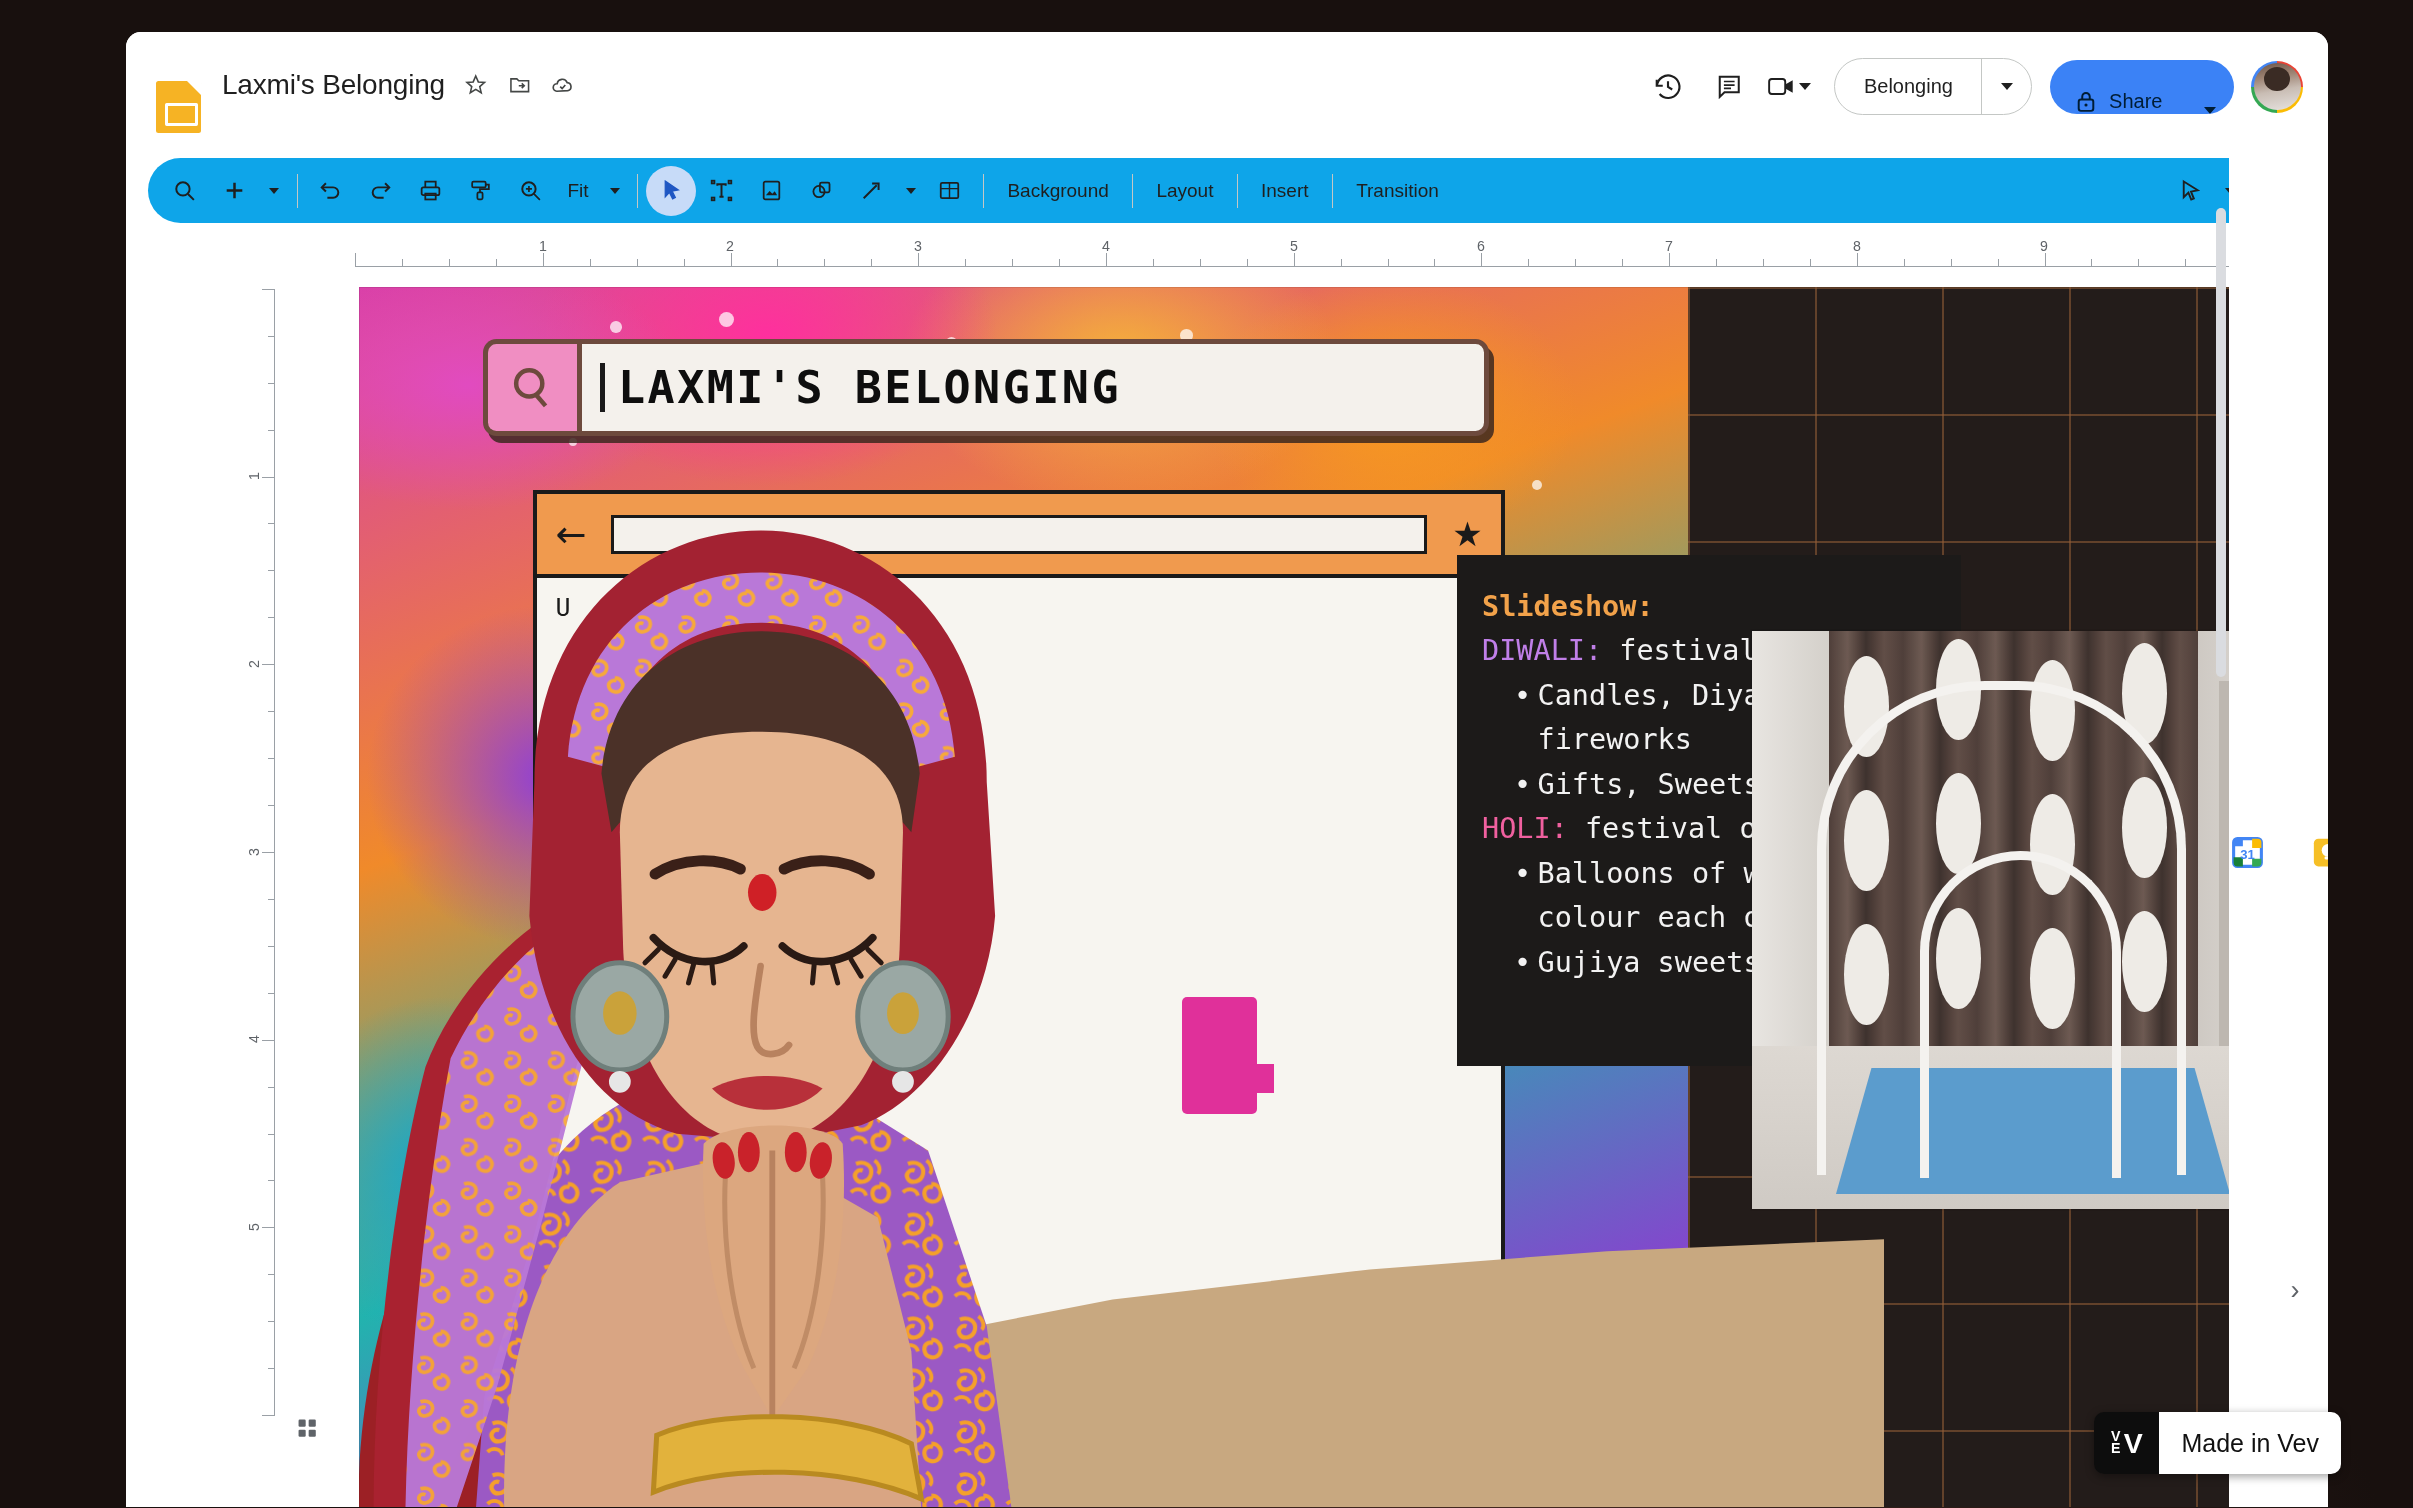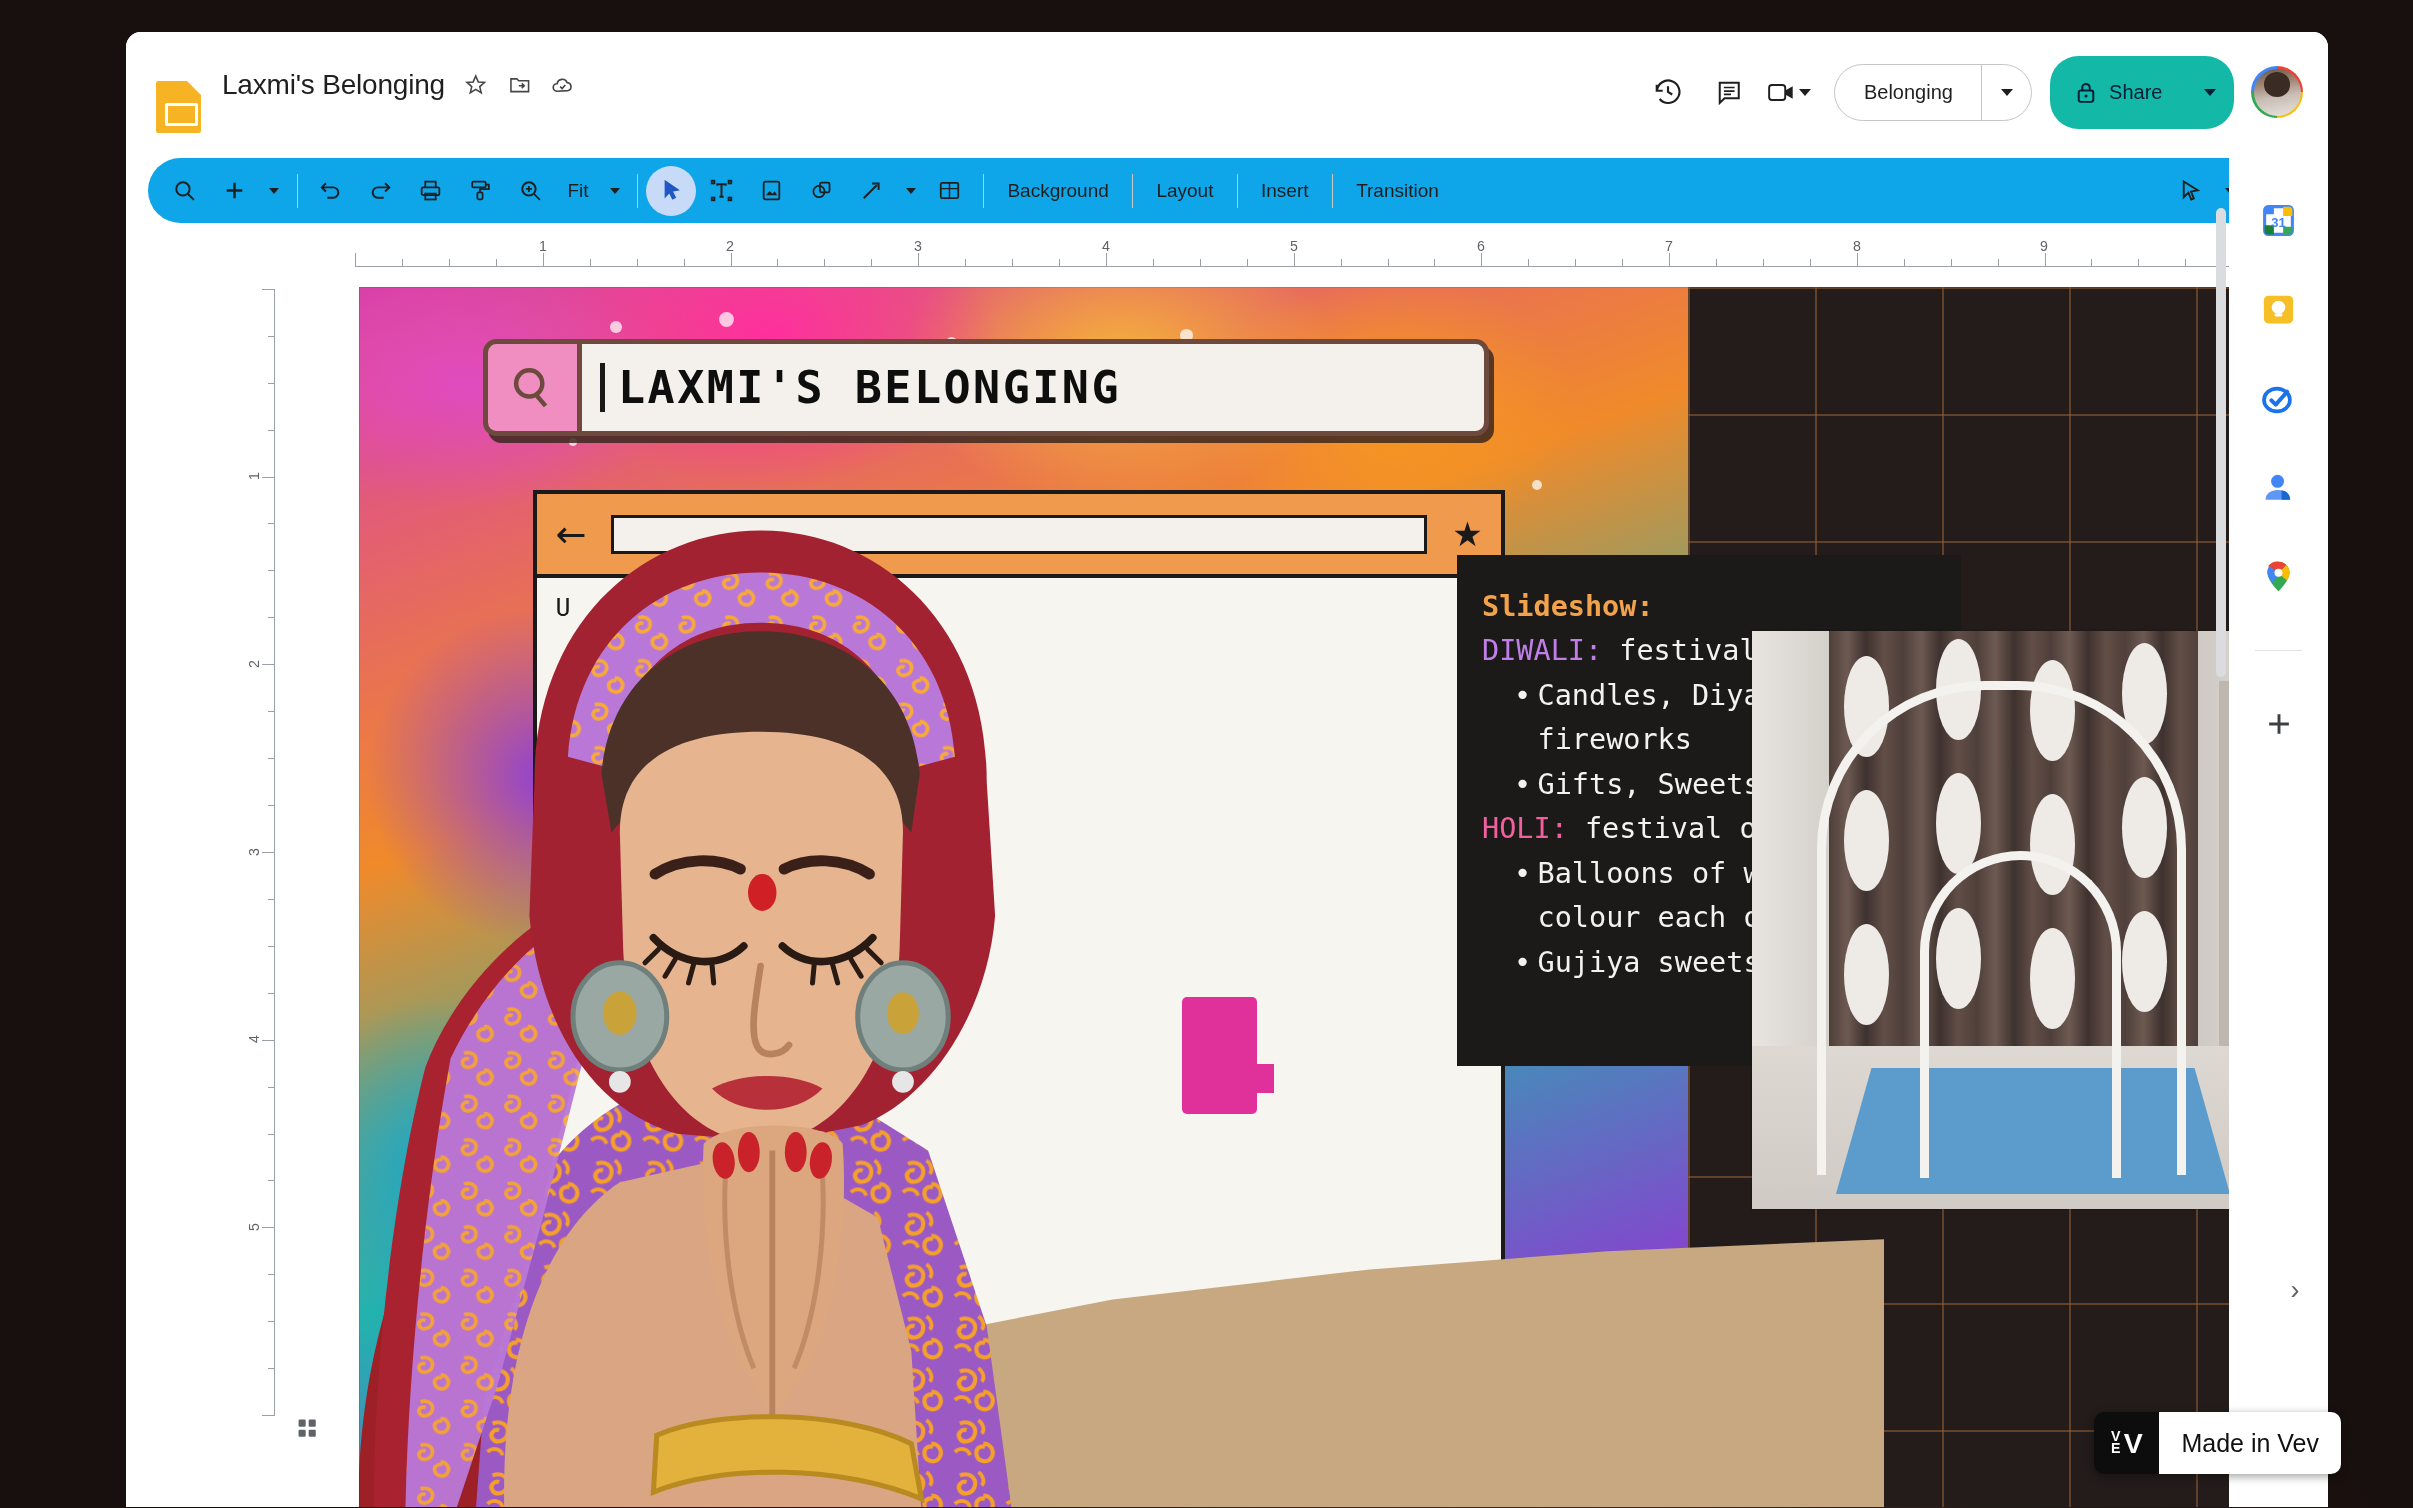--- a/index.html
+++ b/index.html
@@ -74,22 +74,22 @@
   .meet-btn { display: flex; align-items: center; gap: 1.7px; padding-right: 5px; }
   .caret { width: 0; height: 0; border-left: 6.7px solid transparent; border-right: 6.7px solid transparent; border-top: 7.5px solid #1f1f1f; }
   .slideshow-grp {
     display: flex; align-items: stretch; height: 57px; margin-left: 11.7px;
     border: 0.8px solid #c4c7c5; border-radius: 28.5px; overflow: hidden;
   }
   .slideshow-main { display: flex; align-items: center; padding: 0 28.5px; font-size: 20px; color: #1f1f1f; cursor: pointer; }
   .slideshow-div { width: 0.8px; background: #c4c7c5; }
   .slideshow-caret { display: flex; align-items: center; padding: 0 18.4px; cursor: pointer; }
   .share-grp {
-    display: flex; align-items: center; height: 73px; margin-left: 18.4px;
-    background: #14b8a6; border-radius: 28.5px; overflow: hidden;
+    display: flex; align-items: flex-end; height: 54px; margin-left: 18.4px;
+    background: #3b82f6; border-radius: 28.5px; overflow: hidden;
   }
   .share-main { display: flex; align-items: center; gap: 11.7px; padding: 0 22px 0 25px; font-size: 20px; color: #001d35; cursor: pointer; }
   .share-div { width: 0.8px; background: #a8cfe8; }
   .share-caret { display: flex; align-items: center; padding: 0 18.4px; cursor: pointer; }
   .avatar {
     margin-left: 17px; width: 52px; height: 52px; border-radius: 50%;
     background: conic-gradient(#ea4335 0 25%, #fbbc04 25% 50%, #34a853 50% 75%, #4285f4 75% 100%);
     padding: 2.5px; cursor: pointer; position: relative;
   }
   .avatar-inner {
@@ -291,21 +291,21 @@
   
   .slide-shadow { position: absolute; inset: 0; pointer-events: none; box-shadow: inset 0 0 0 0.8px rgba(0,0,0,.12); }
   
   .filmstrip-toggle {
     position: absolute; left: 15px; bottom: 57px; width: 39px; height: 39px;
     display: flex; align-items: center; justify-content: center; cursor: pointer;
   }
   
   .right-rail {
     position: absolute; right: 0; top: 126px; bottom: 0; width: 99px;
-    background: #ffffff; display: flex; flex-direction: column; align-items: center;
+    background: #ffffff; display: flex; flex-direction: row; align-items: center;
     padding-top: 40px; gap: 44px;
   }
   .rail-icon { width: 45px; height: 45px; display: flex; align-items: center; justify-content: center; cursor: pointer; }
   .rail-sep { width: 47px; height: 0.8px; background: #e3e3e3; margin: 6.7px 0; }
   .rail-chevron { position: absolute; bottom: 201px; right: 28.5px; cursor: pointer; color: #5f6368; font-size: 27px; }
   
   .vscroll { position: absolute; right: 102px; top: 176px; width: 10px; height: 469px; background: #dadce0; border-radius: 5px; }
   
   .vev-badge {
     position: absolute; right: 72px; bottom: 34px; height: 62px;

